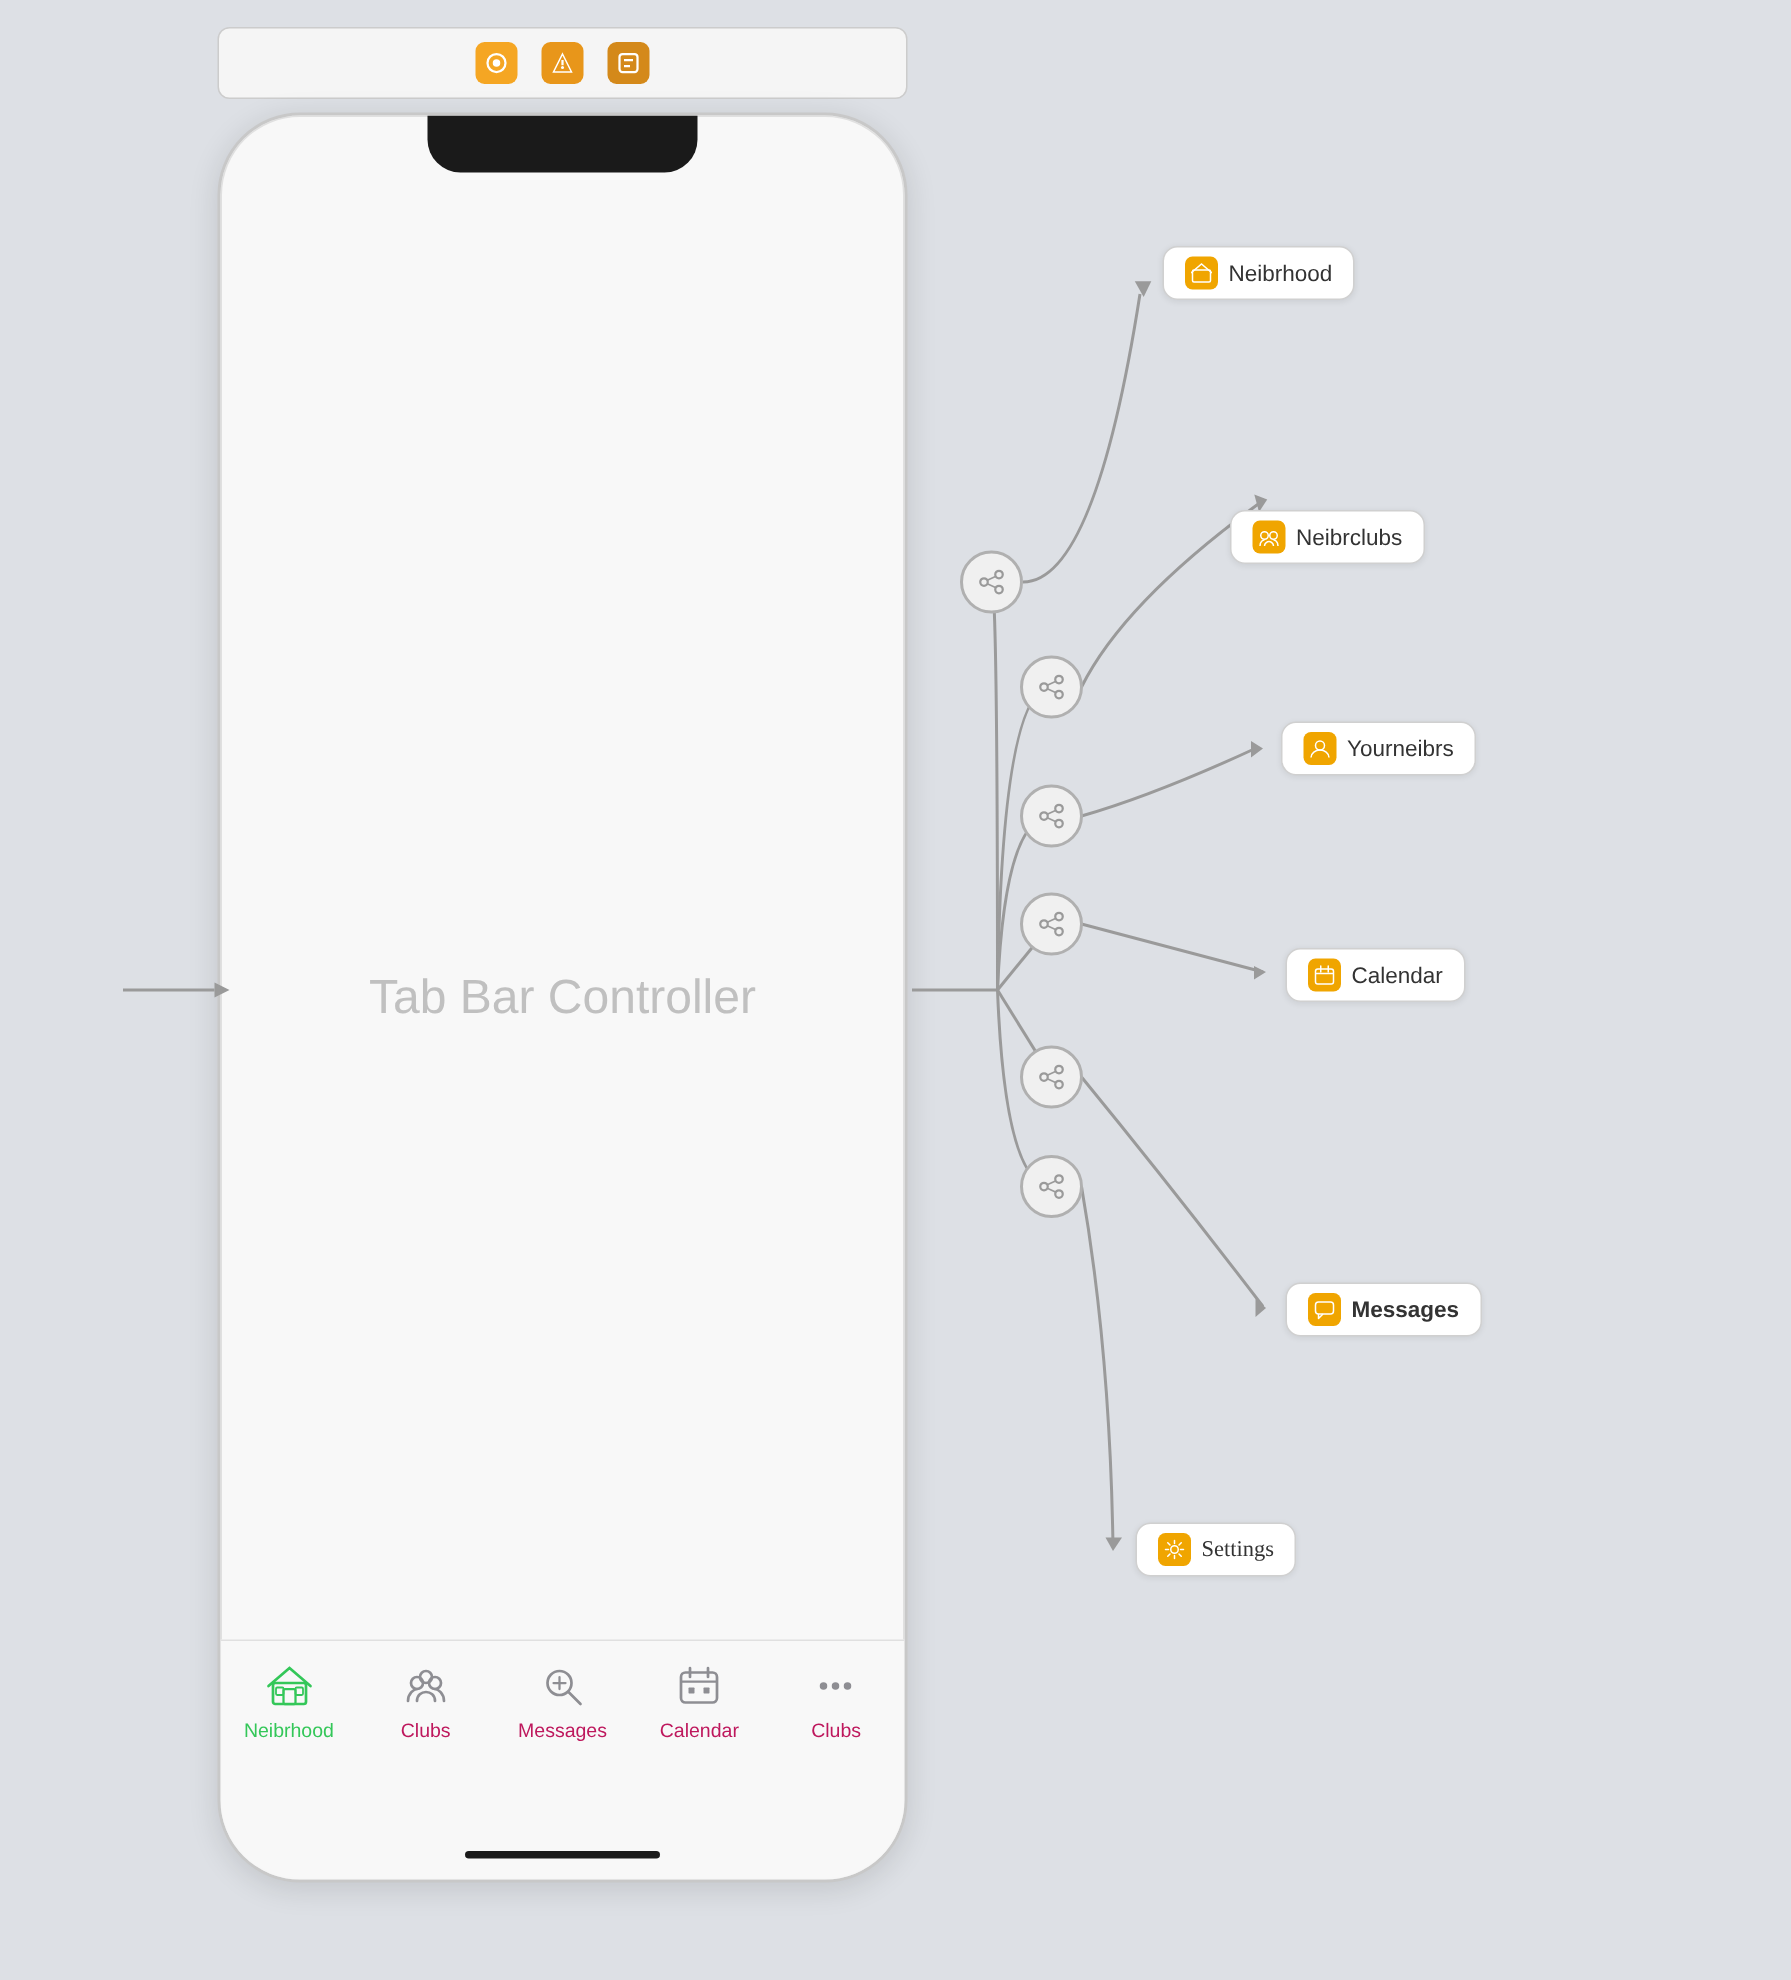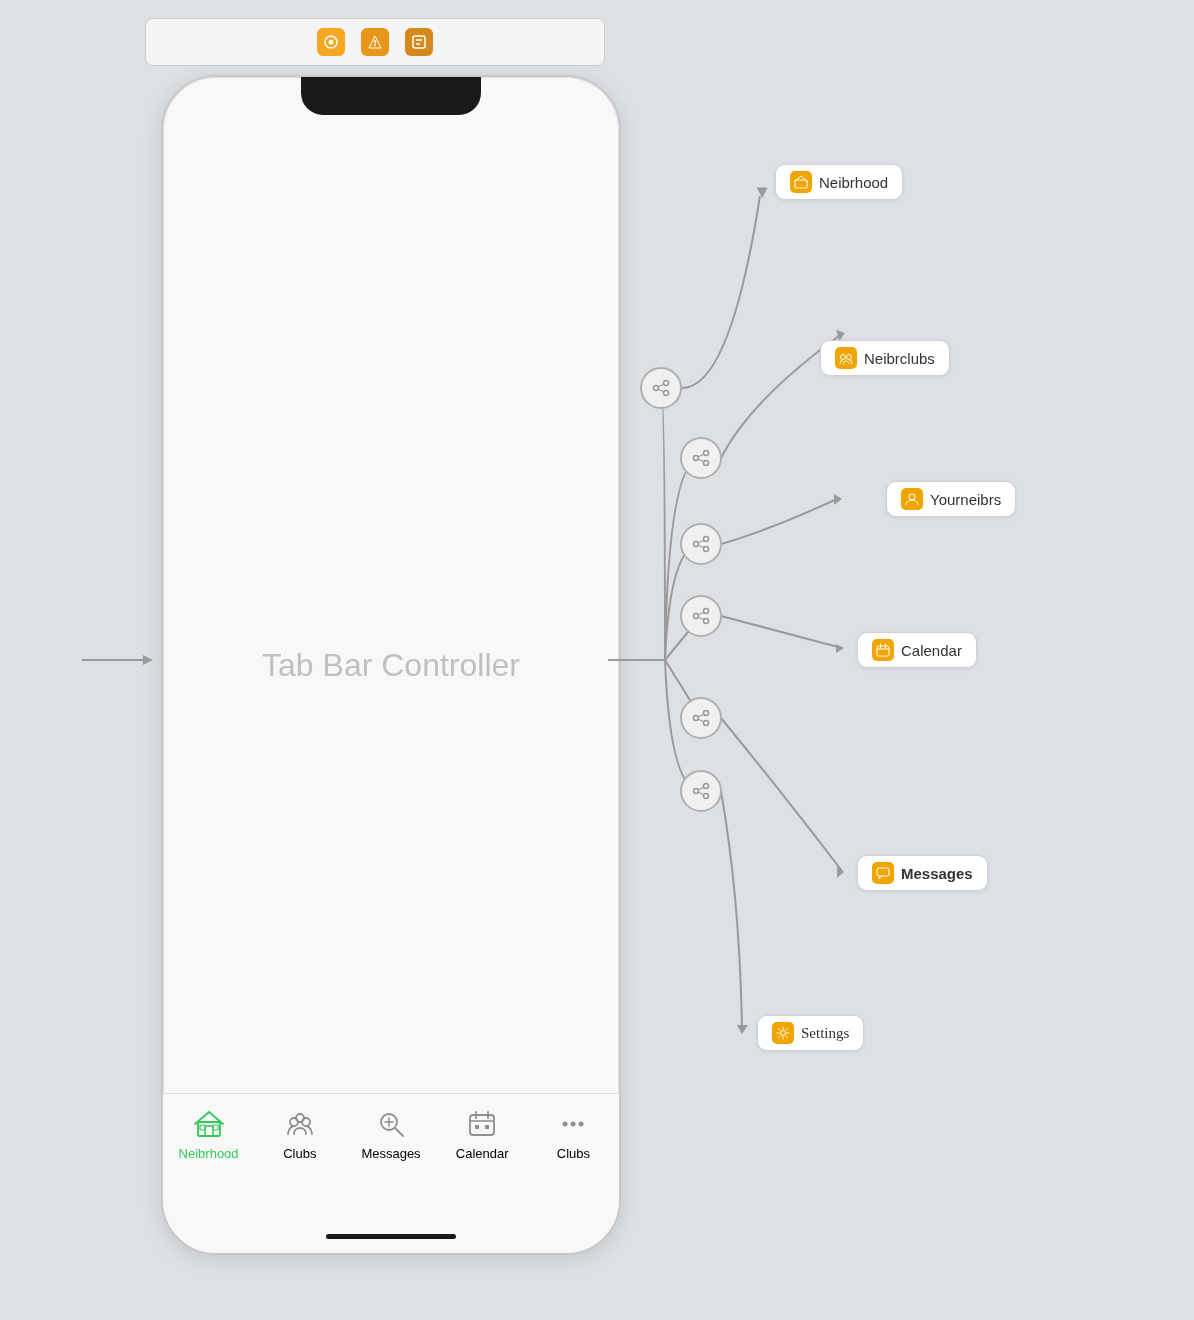--- a/index.html
+++ b/index.html
@@ -48,21 +48,20 @@
       position: absolute;
       top: 75px;
       left: 145px;
       width: 460px;
       height: 1180px;
       background: #f8f8f8;
       border-radius: 55px;
       border: 2px solid #c8c8c8;
       box-shadow: inset 0 0 0 1px #e0e0e0, 0 4px 20px rgba(0,0,0,0.12);
       overflow: hidden;
-      margin-left: 16px;
     }
 
     
     .notch {
       position: absolute;
       top: 0;
       left: 50%;
       transform: translateX(-50%);
       width: 180px;
       height: 38px;
@@ -108,21 +107,21 @@
     .tab-icon {
       width: 36px;
       height: 36px;
       display: flex;
       align-items: center;
       justify-content: center;
     }
 
     .tab-label {
       font-size: 13px;
-      color: #000000;
+      color: #be185d;
     }
 
     .tab-label.active {
       color: #34c759;
     }
 
     
     .home-indicator {
       position: absolute;
       bottom: 14px;
@@ -407,21 +406,21 @@
       <circle cx="4" cy="6" r="2.5" stroke="white" stroke-width="1" fill="none"></circle>
       <circle cx="10" cy="6" r="2.5" stroke="white" stroke-width="1" fill="none"></circle>
       <path d="M1 13 C1 10 3 9 4 9" stroke="white" stroke-width="1" fill="none"></path>
       <path d="M13 13 C13 10 11 9 10 9" stroke="white" stroke-width="1" fill="none"></path>
       <path d="M4 13 C4 11 6 10 7 10 C8 10 10 11 10 13" stroke="white" stroke-width="1" fill="none"></path>
     </svg>
   </div>
   <span>Neibrclubs</span>
 </div>
 
-<div class="dest-label" style="top:481px; left:854px;margin-left:32px;">
+<div class="dest-label" style="top:481px; left:854px;">
   <div class="dest-icon">
     <svg width="14" height="14" viewBox="0 0 14 14" fill="white">
       <circle cx="7" cy="5" r="3" stroke="white" stroke-width="1" fill="none"></circle>
       <path d="M1 13 C1 10 4 8 7 8 C10 8 13 10 13 13" stroke="white" stroke-width="1" fill="none"></path>
     </svg>
   </div>
   <span>Yourneibrs</span>
 </div>
 
 <div class="dest-label" style="top:632px; left:857px;">

